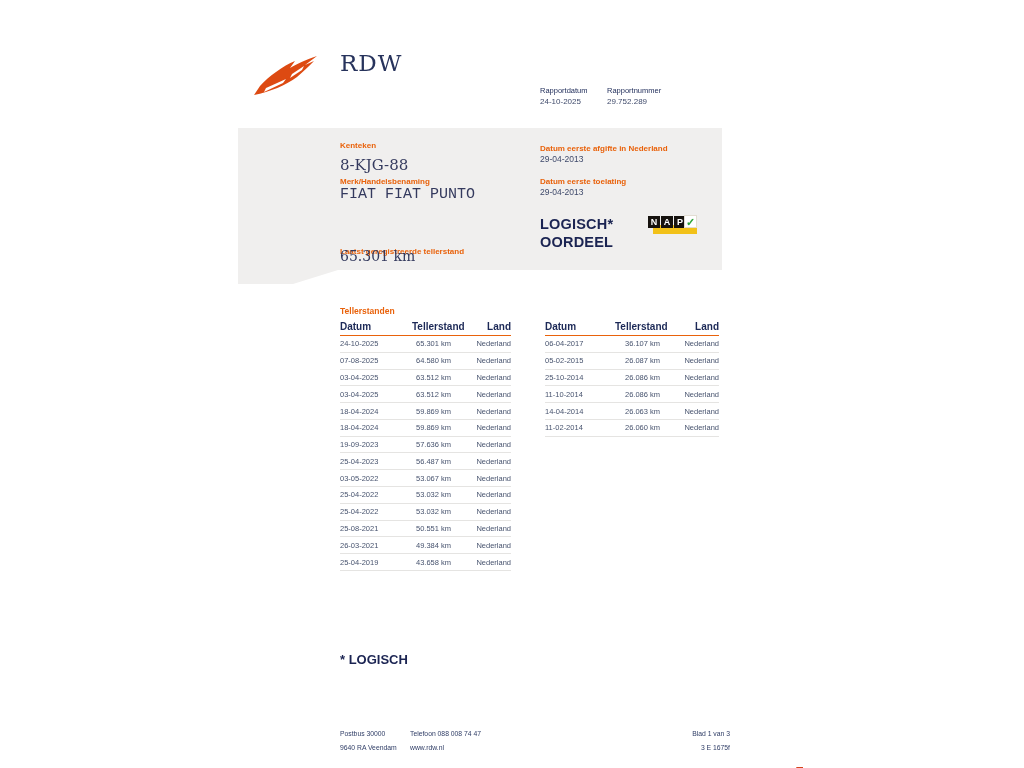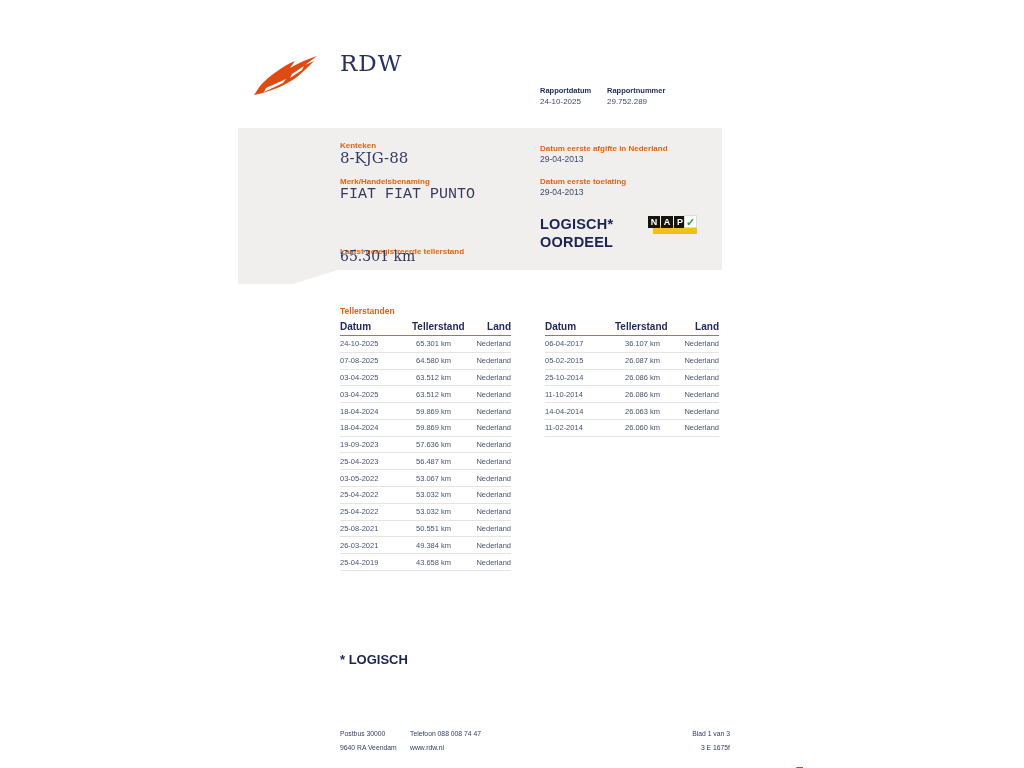--- a/index.html
+++ b/index.html
@@ -6,21 +6,21 @@
   html,body { background:#ffffff; }
   body { font-family:"Liberation Sans", sans-serif; }
   .page { position:relative; width:838px; height:768px; background:#ffffff; overflow:hidden;margin-top:28px; }
 
   
   .logo-svg { position:absolute; left:252px; top:26px; width:80px; height:44px; }
   .wordmark { position:absolute; left:340px; top:22px; font-family:"DejaVu Serif", serif;
               font-size:23px; color:#27335c; letter-spacing:1px; }
   .doc-title { position:absolute; left:540px; top:26px; font-family:"DejaVu Serif", serif;
                font-weight:bold; font-size:16px; color:#e9620b; letter-spacing:.3px; }
-  .meta-label { position:absolute; font-size:7.5px; font-weight:bold; color:#1c2957; }
+  .meta-label { position:absolute; font-size:7.5px; font-weight:normal; color:#1c2957; }
   .meta-value { position:absolute; font-size:8px; color:#3f4a6b; }
 
   
   .panel { position:absolute; left:238px; top:100px; width:484px; height:156px; background:#f0efee;
            clip-path:polygon(0 0, 484px 0, 484px 142px, 100px 142px, 55px 156px, 0 156px); }
   .lbl { position:absolute; font-size:8px; font-weight:bold; color:#e9620b; }
   .val-serif { position:absolute; font-family:"DejaVu Serif", serif; font-size:15px; color:#343a5e; }
   .val-sans { position:absolute; font-size:8.5px; color:#3f4a6b; }
   .oordeel { position:absolute; left:540px; top:187px; font-size:14.5px; font-weight:bold;
              color:#1b2452; line-height:18px; letter-spacing:.2px; }
@@ -73,21 +73,21 @@
   <div class="wordmark">RDW</div>
 
   <div class="meta-label" style="left:540px; top:58px;">Rapportdatum</div>
   <div class="meta-value" style="left:540px; top:69px;">24-10-2025</div>
   <div class="meta-label" style="left:607px; top:58px;">Rapportnummer</div>
   <div class="meta-value" style="left:607px; top:69px;">29.752.289</div>
 
   <div class="panel"></div>
 
   <div class="lbl" style="left:340px; top:113px;">Kenteken</div>
-  <div class="val-serif" style="left:340px; top:121px;">8-KJG-88</div>
+  <div class="val-serif" style="left:340px; top:128px;">8-KJG-88</div>
   <div class="lbl" style="left:340px; top:149px;">Merk/Handelsbenaming</div>
   <div class="val-serif" style="left:340px; top:158px;font-family:Liberation Mono, monospace;">FIAT FIAT PUNTO</div>
   <div class="lbl" style="left:340px; top:219px;">Laatst geregistreerde tellerstand</div>
   <div class="val-serif" style="left:340px; top:220px; font-size:14px;">65.301 km</div>
 
   <div class="lbl" style="left:540px; top:116px;">Datum eerste afgifte in Nederland</div>
   <div class="val-sans" style="left:540px; top:126px;">29-04-2013</div>
   <div class="lbl" style="left:540px; top:149px;">Datum eerste toelating</div>
   <div class="val-sans" style="left:540px; top:159px;">29-04-2013</div>
 

